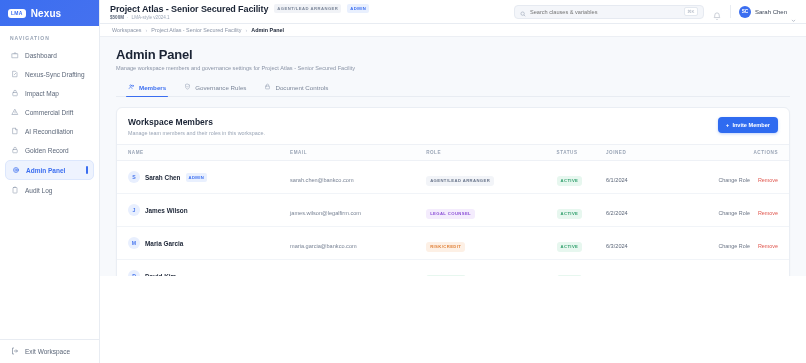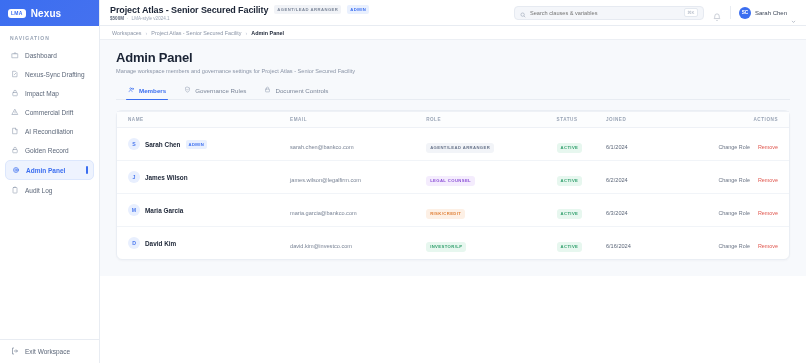--- a/index.html
+++ b/index.html
@@ -375,20 +375,30 @@
           <div class="tab">
             <span><svg viewBox="0 0 16 16" fill="none" stroke="#9aa5b6" stroke-width="1.3" stroke-linecap="round" stroke-linejoin="round">
                 <rect x="3.5" y="7" width="9" height="6.5" rx="1"></rect>
                 <path d="M5.5 7V5a2.5 2.5 0 015 0v2"></path>
               </svg></span>
             <span>Document Controls</span>
           </div>
         </div>
 
       <div class="card">
+        <div class="card-head">
+          <div>
+            <div class="card-title">Workspace Members</div>
+            <div class="card-sub">Manage team members and their roles in this workspace.</div>
+          </div>
+          <button class="invite-btn">
+            <span class="plus">+</span>
+            <span>Invite Member</span>
+          </button>
+        </div>
 
         <table>
           <thead>
             <tr id="thead-row">
                 <th>NAME</th>
                 <th>EMAIL</th>
                 <th>ROLE</th>
                 <th>STATUS</th>
                 <th>JOINED</th>
                 <th>ACTIONS</th>

